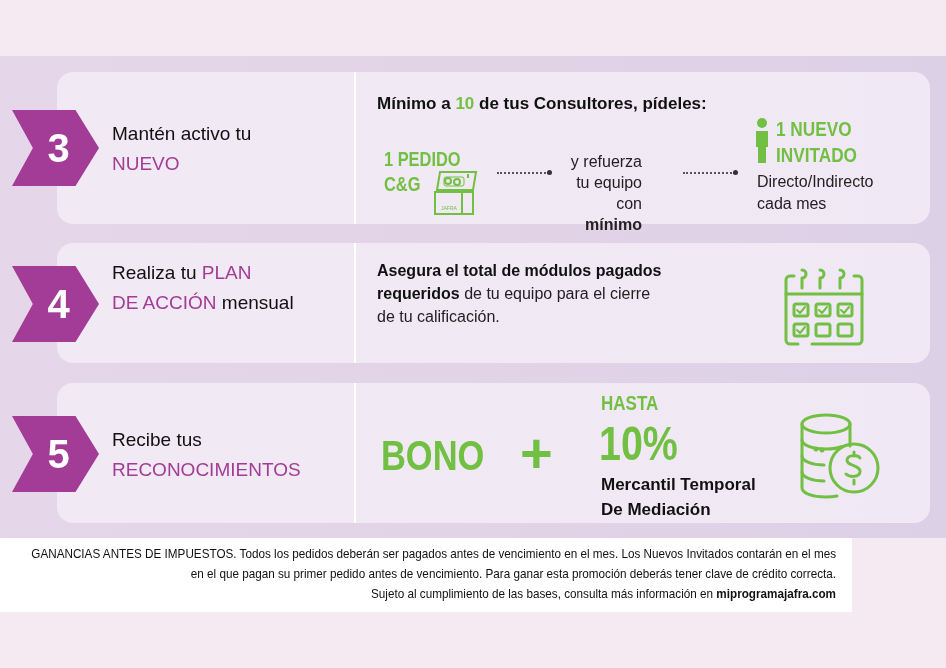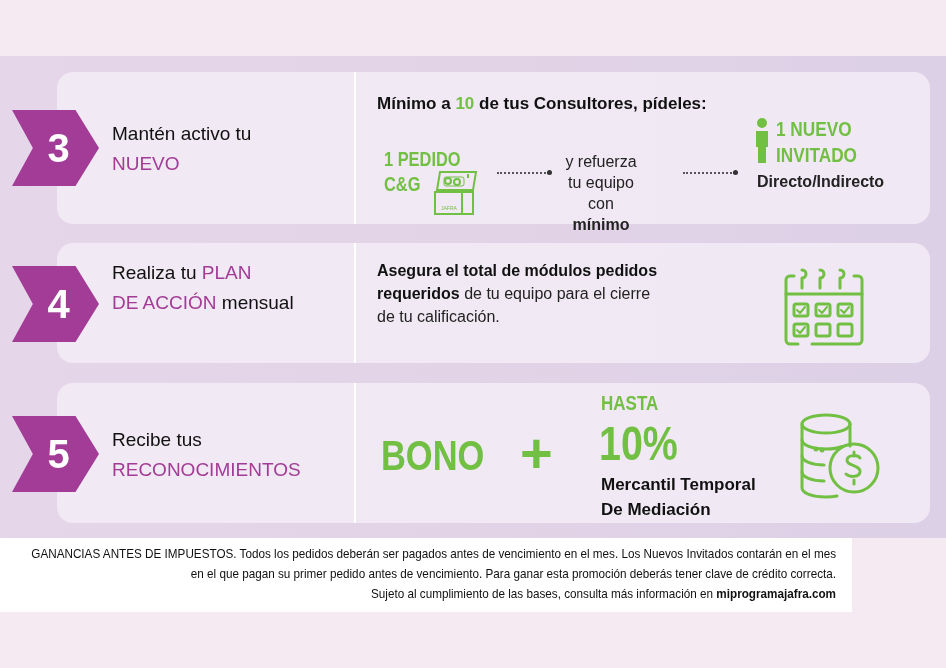--- a/index.html
+++ b/index.html
@@ -36,23 +36,23 @@
   }
   .purple { color: #a23c96; }
   .green { color: #72c043; }
   .abs { position: absolute; }
 
   
   .c3-head { left: 377px; top: 86px; font-weight: 700; font-size: 17px; color: #111; margin-top: 8px; }
   .pedido { left: 384px; top: 147px; font-weight: 700; font-size: 20px; line-height: 25px; color: #72c043; transform: scaleX(0.82); transform-origin: left top; }
   .dots { height: 0; border-top: 2px dotted #555; }
   .dots::after { content: ""; position: absolute; right: -3px; top: -4px; width: 5px; height: 5px; border-radius: 50%; background: #333; }
-  .refuerza { left: 560px; top: 151px; width: 82px; text-align: center; font-size: 16px; line-height: 21px; color: #222; }
+  .refuerza { left: 560px; top: 151px; width: 82px; text-align: right; font-size: 16px; line-height: 21px; color: #222; }
   .nuevo { left: 776px; top: 116px; font-weight: 700; font-size: 21px; line-height: 26px; color: #72c043; transform: scaleX(0.82); transform-origin: left top; }
-  .directo { left: 757px; top: 171px; font-size: 16px; line-height: 22px; color: #222; font-weight: bold; }
+  .directo { left: 757px; top: 171px; font-size: 16px; line-height: 22px; color: #222; }
 
   
   .c4-text { left: 377px; top: 259px; font-size: 16px; line-height: 23px; color: #222; }
   .c4-text b { color: #111; }
 
   
   .bono { left: 381px; top: 432px; font-weight: 700; font-size: 42px; color: #72c043; transform: scaleX(0.82); transform-origin: left top; }
   .plus { left: 520px; top: 420px; font-weight: 700; font-size: 56px; color: #72c043; }
   .hasta { left: 601px; top: 392px; font-weight: 700; font-size: 20px; color: #72c043; transform: scaleX(0.85); transform-origin: left top; }
   .pct { left: 599px; top: 416px; font-weight: 700; font-size: 48px; color: #72c043; transform: scaleX(0.82); transform-origin: left top; }
@@ -117,34 +117,35 @@
 <svg class="abs" style="left:754px;top:117px;" width="16" height="46" viewBox="0 0 16 46">
   <circle cx="8" cy="6" r="5" fill="#72c043"></circle>
   <path d="M2 14 h12 v16 h-2 v16 h-8 v-16 h-2 z" fill="#72c043"></path>
 </svg>
 <div class="abs nuevo">
   <div>1 NUEVO</div>
   <div>INVITADO</div>
 </div>
 <div class="abs directo">
   <div>Directo/Indirecto</div>
+  <div>cada mes</div>
 </div>
 
 <div class="card" style="top:243px;height:120px;">
   <div class="divider"></div>
 </div>
 <div class="arrow" style="top:266px;">
   <span>4</span>
 </div>
 <div class="step-title" style="top:258px;">
   <div><span>Realiza tu </span><span class="purple">PLAN</span></div>
   <div><span class="purple">DE ACCIÓN</span><span> mensual</span></div>
 </div>
 <div class="abs c4-text">
-  <div><b>Asegura el total de módulos pedidos</b></div>
+  <div><b>Asegura el total de módulos pagados</b></div>
   <div><b>requeridos</b><span> de tu equipo para el cierre</span></div>
   <div>de tu calificación.</div>
 </div>
 <svg class="abs" style="left:784px;top:266px;" width="80" height="84" viewBox="0 0 80 84">
   <g fill="none" stroke="#72c043" stroke-width="3" stroke-linecap="round" stroke-linejoin="round">
     <path d="M10 10 h-4 a4 4 0 0 0 -4 4 v14 h76 v-14 a4 4 0 0 0 -4 -4 h-4"></path>
     <path d="M2 28 v46 a4 4 0 0 0 4 4 h8"></path>
     <path d="M78 28 v46 a4 4 0 0 1 -4 4 h-46"></path>
     <path d="M18 4 a4 4 0 1 1 0 8 v10"></path>
     <path d="M36 4 a4 4 0 1 1 0 8 v10"></path>

